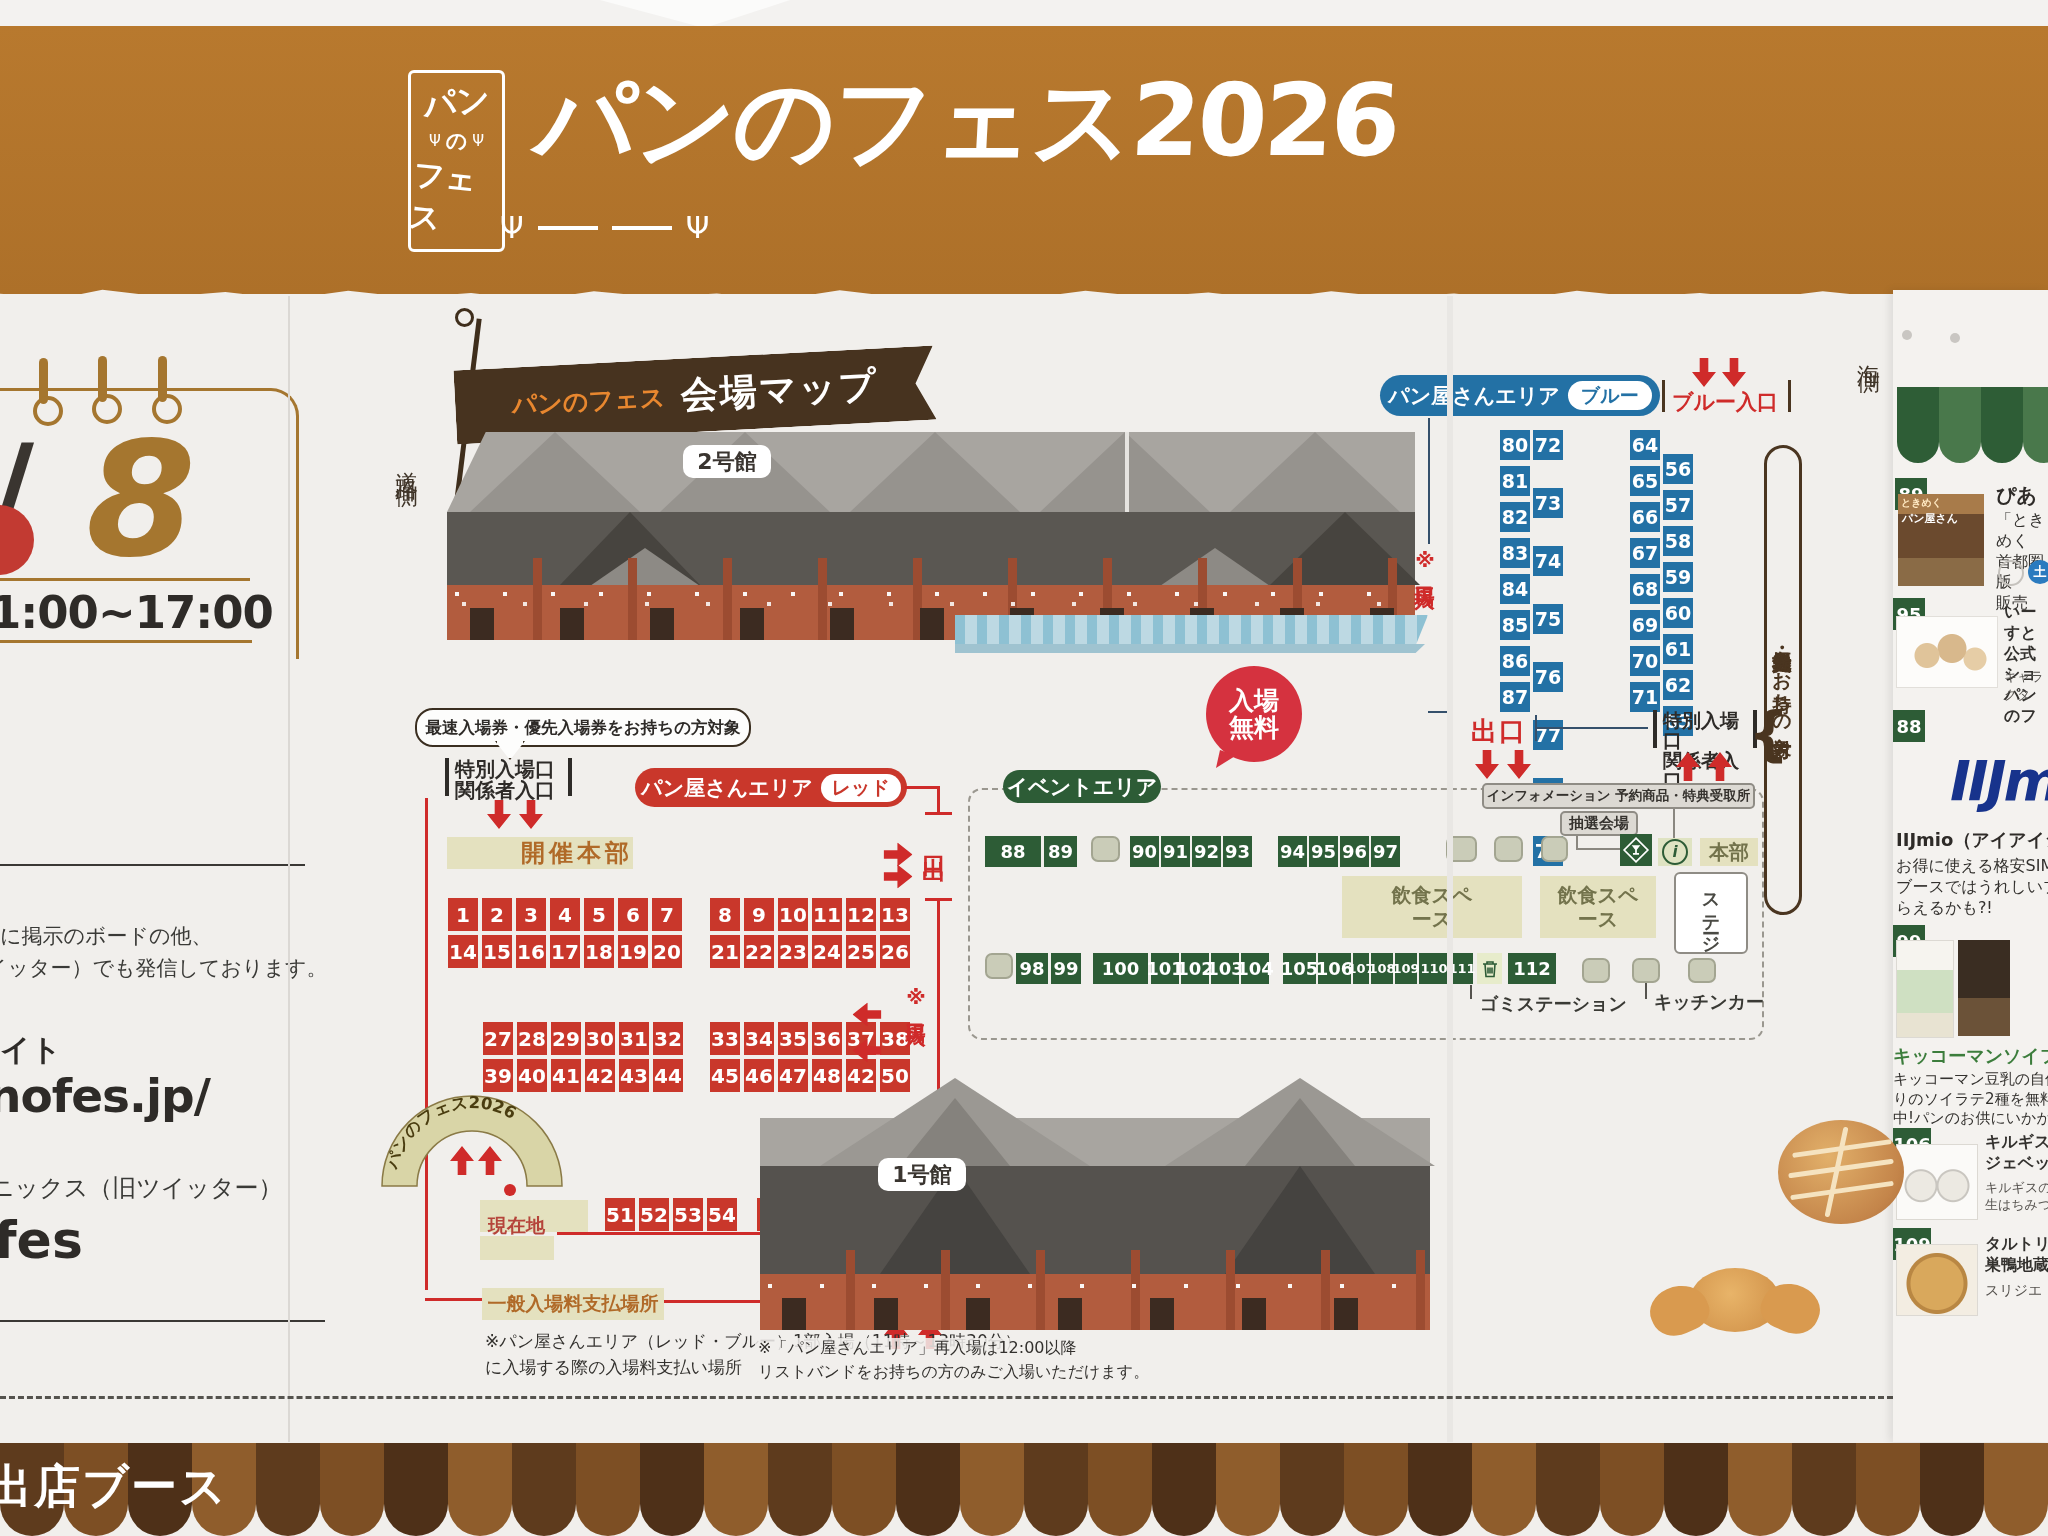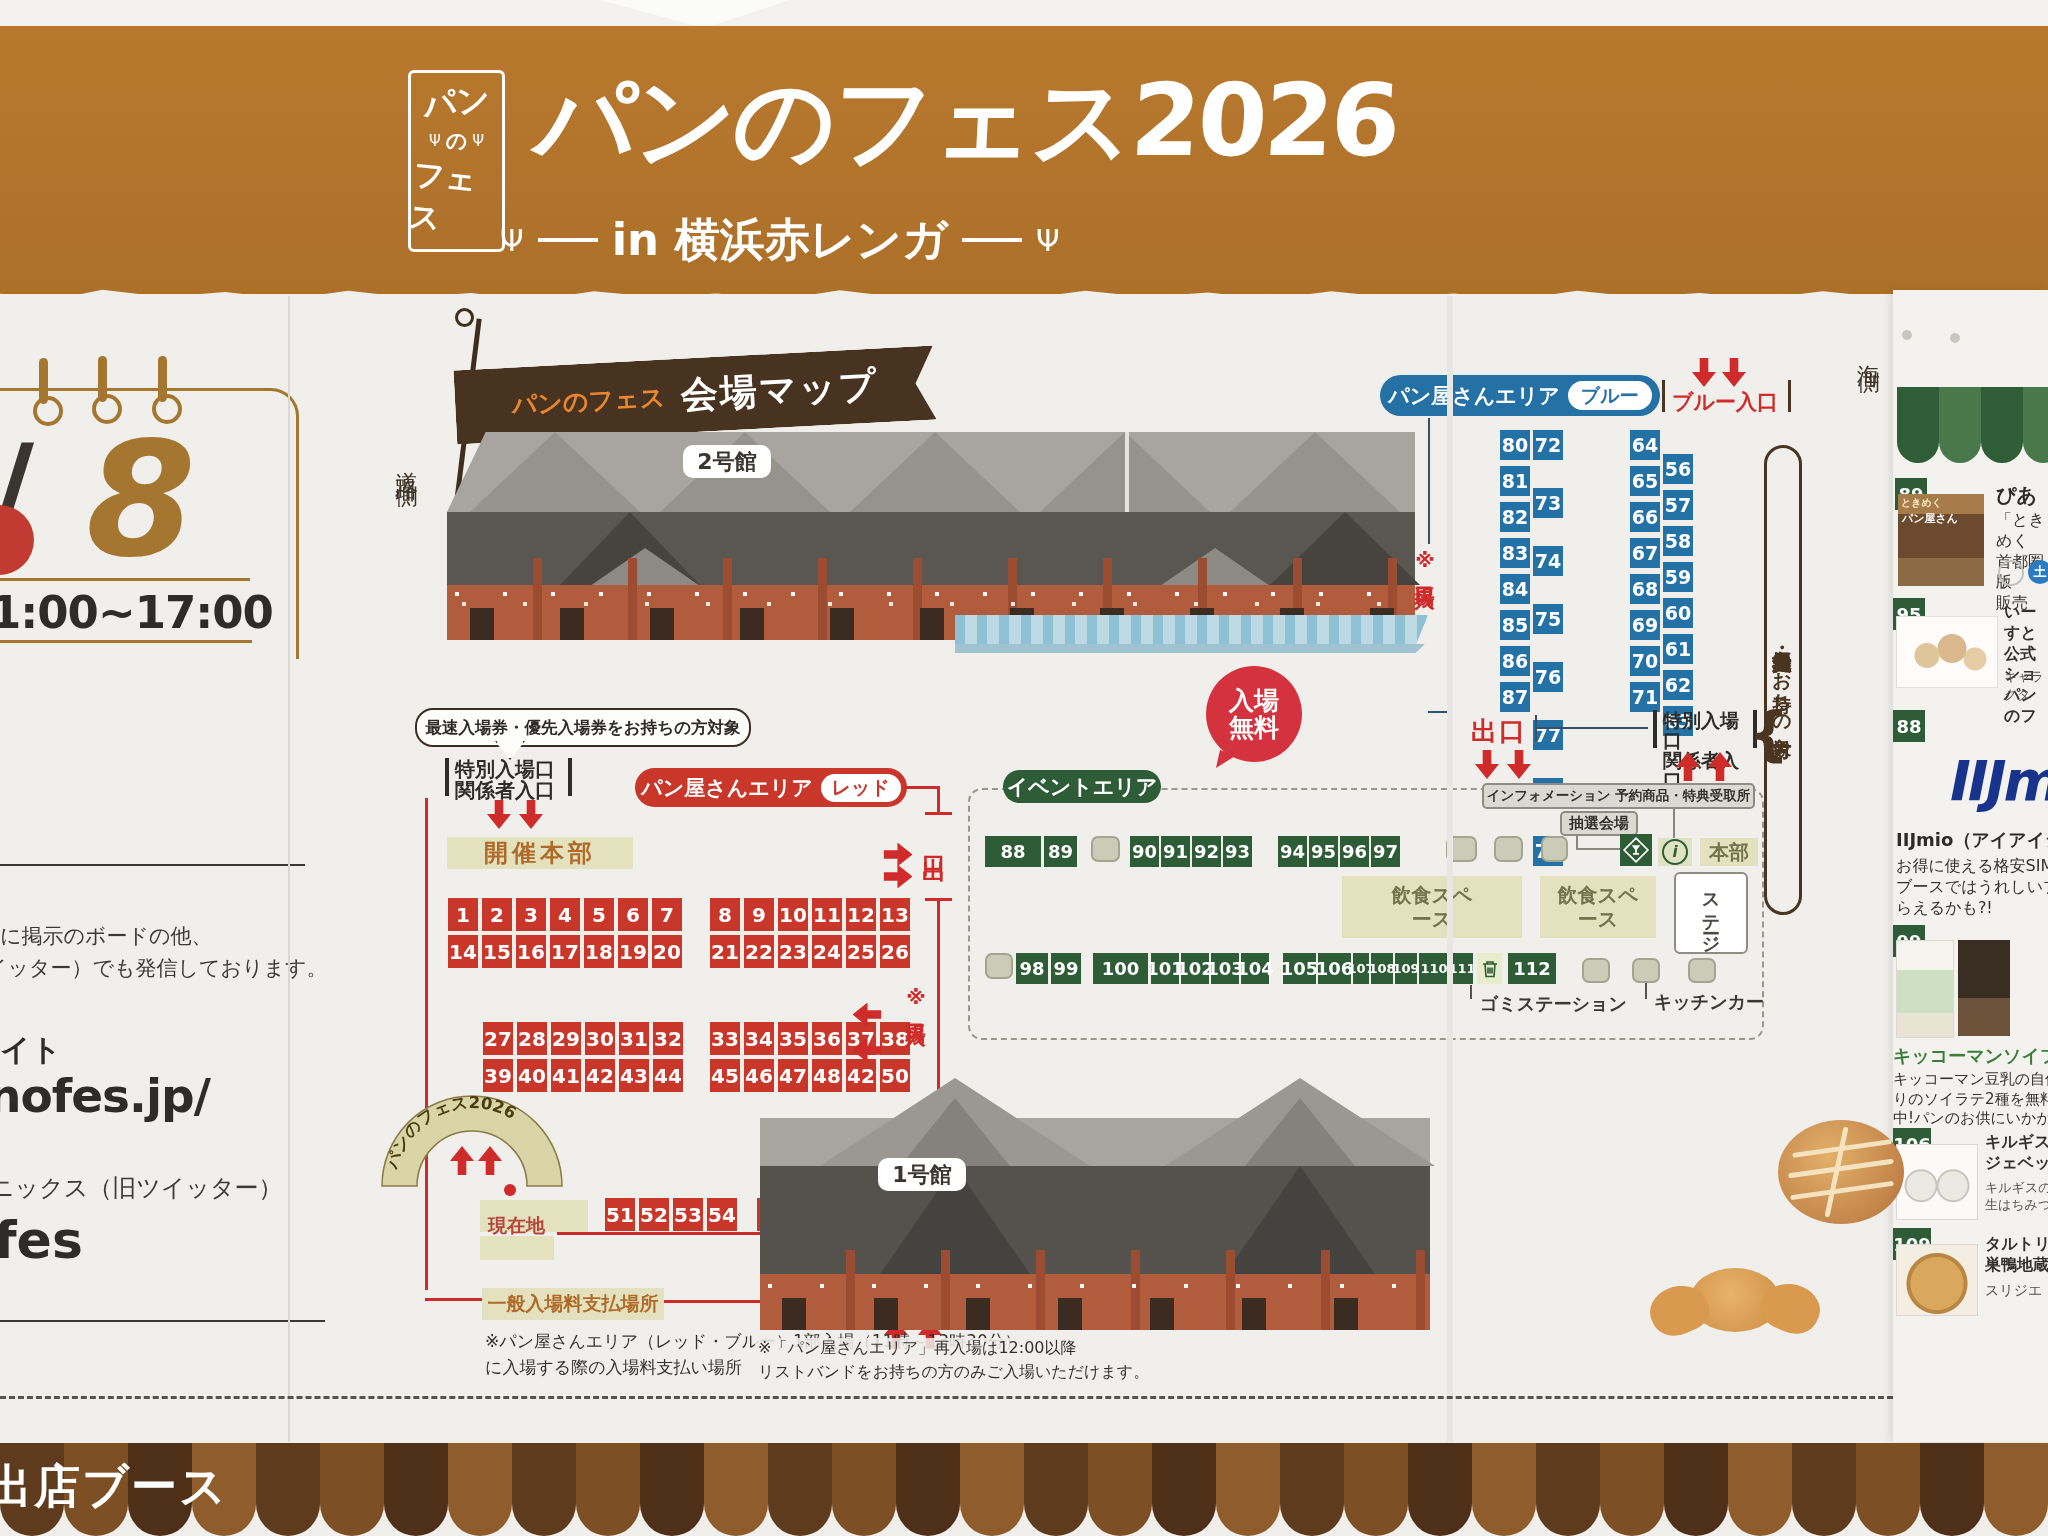--- a/index.html
+++ b/index.html
@@ -45,21 +45,20 @@
       <span style="font-size:21px;font-weight:bold;">の</span>
       <span style="font-size:15px;">Ψ</span>
     </span>
     <span style="font-size:31px;font-weight:bold;transform:rotate(6deg);">フェス</span>
   </div>
 
   <div class="abs" style="left:535px;top:55px;width:830px;color:#fff;font-size:100px;font-weight:bold;letter-spacing:-3px;white-space:nowrap;transform:skewX(-3deg);">パンのフェス2026</div>
   <div class="abs" style="left:500px;top:210px;width:800px;display:flex;align-items:center;gap:14px;color:#fff;">
     <span style="font-size:30px;">Ψ</span>
     <span style="width:60px;border-top:4px solid #fff;"></span>
-    <span style="font-size:45px;font-weight:bold;white-space:nowrap;">in 横浜赤レンガ</span>
     <span style="width:60px;border-top:4px solid #fff;"></span>
     <span style="font-size:30px;">Ψ</span>
   </div>
 
   <div class="abs" style="left:-40px;top:388px;width:336px;height:268px;border-top:3px solid #a5762f;border-right:3px solid #a5762f;border-radius:0 28px 0 0;"></div>
 
   <div class="abs" style="left:39px;top:358px;width:9px;height:46px;background:#a5762f;border-radius:5px;"></div>
   <div class="abs" style="left:33px;top:396px;width:22px;height:22px;border:4px solid #a5762f;border-radius:50%;"></div>
   <div class="abs" style="left:98px;top:356px;width:9px;height:46px;background:#a5762f;border-radius:5px;"></div>
   <div class="abs" style="left:92px;top:394px;width:22px;height:22px;border:4px solid #a5762f;border-radius:50%;"></div>
@@ -308,21 +307,21 @@
   <div class="abs redline" style="left:425px;top:798px;width:3px;height:492px;"></div>
   <div class="abs redline" style="left:425px;top:1298px;width:60px;height:3px;"></div>
   <div class="abs redline" style="left:905px;top:786px;width:34px;height:3px;"></div>
   <div class="abs redline" style="left:937px;top:786px;width:3px;height:28px;"></div>
   <div class="abs redline" style="left:925px;top:812px;width:27px;height:3px;"></div>
   <div class="abs redline" style="left:925px;top:898px;width:27px;height:3px;"></div>
   <div class="abs redline" style="left:937px;top:898px;width:3px;height:390px;"></div>
   <div class="abs redline" style="left:557px;top:1232px;width:383px;height:3px;"></div>
   <div class="abs redline" style="left:664px;top:1300px;width:184px;height:3px;"></div>
 
-  <div class="abs beige" style="left:447px;top:837px;width:186px;height:32px;display:flex;align-items:center;justify-content:center;">
+  <div class="abs beige" style="left:447px;top:837px;width:186px;height:32px;display:flex;align-items:center;justify-content:flex-end;">
       <span style="font-size:24px;font-weight:bold;color:#b06a28;letter-spacing:4px;">開催本部</span>
     </div>
 
   <div class="abs redrow" style="left:448px;top:898px;">
       <div class="cell">1</div>
       <div class="cell">2</div>
       <div class="cell">3</div>
       <div class="cell">4</div>
       <div class="cell">5</div>
       <div class="cell">6</div>

